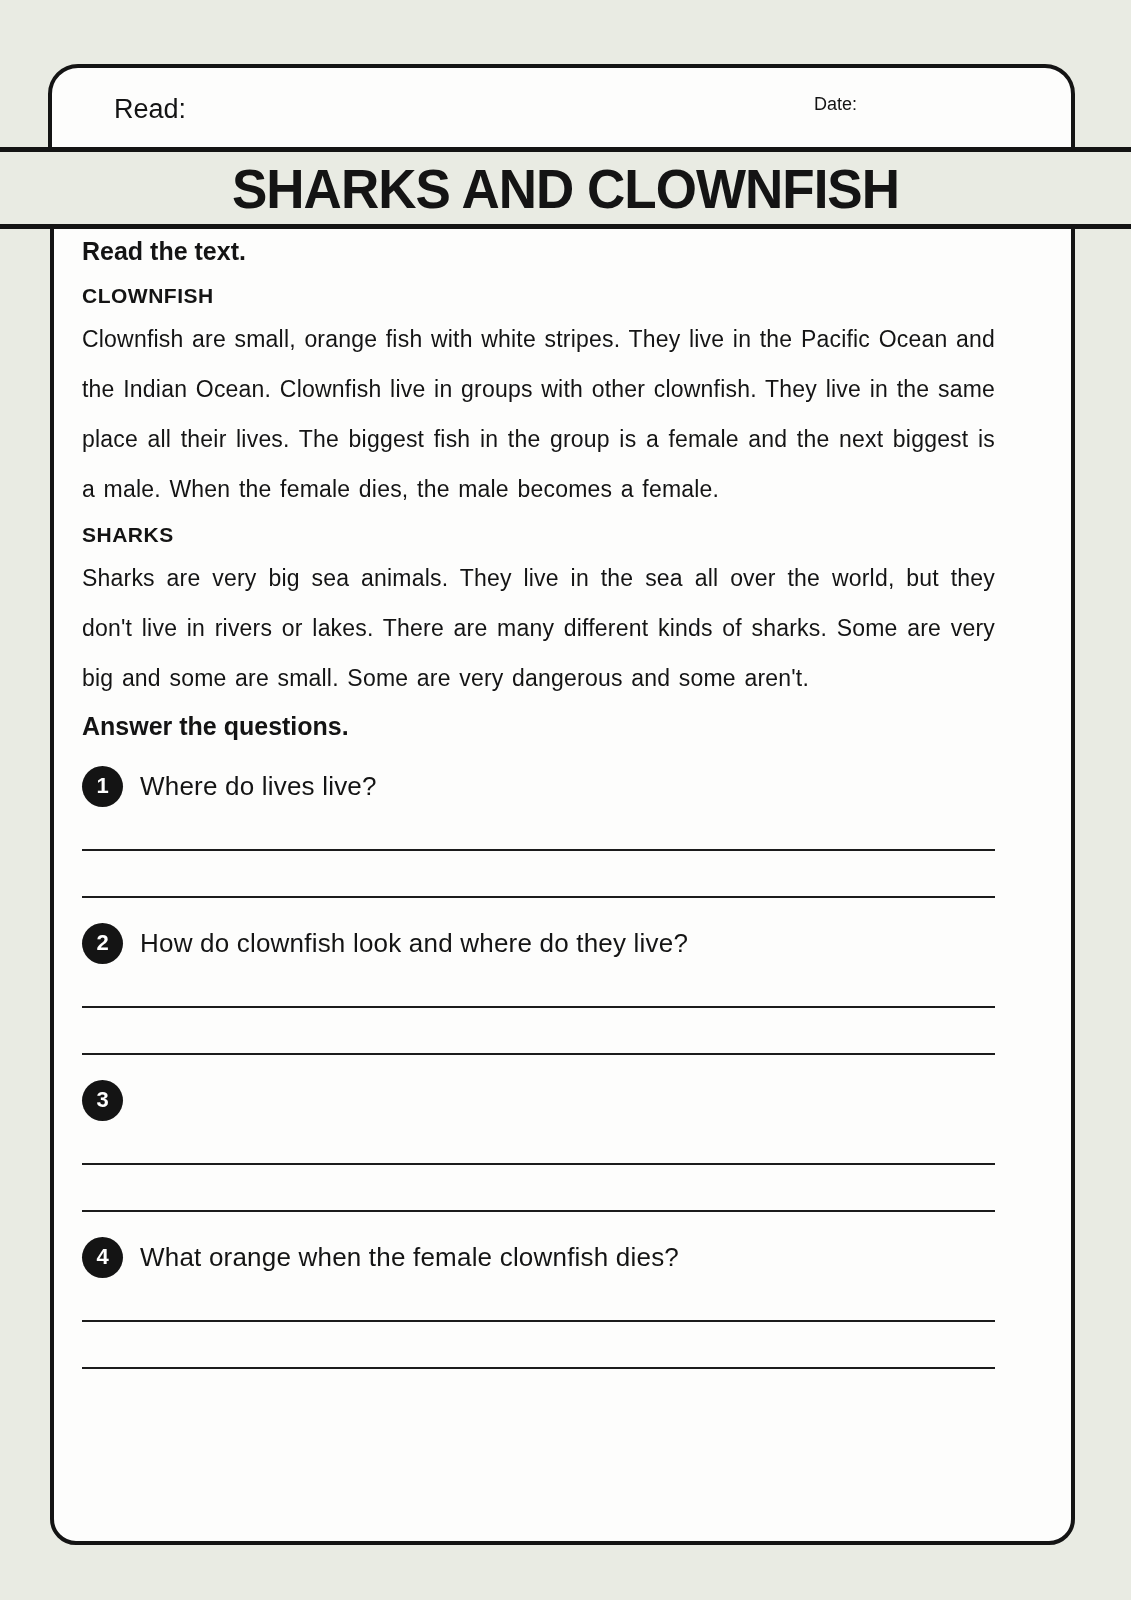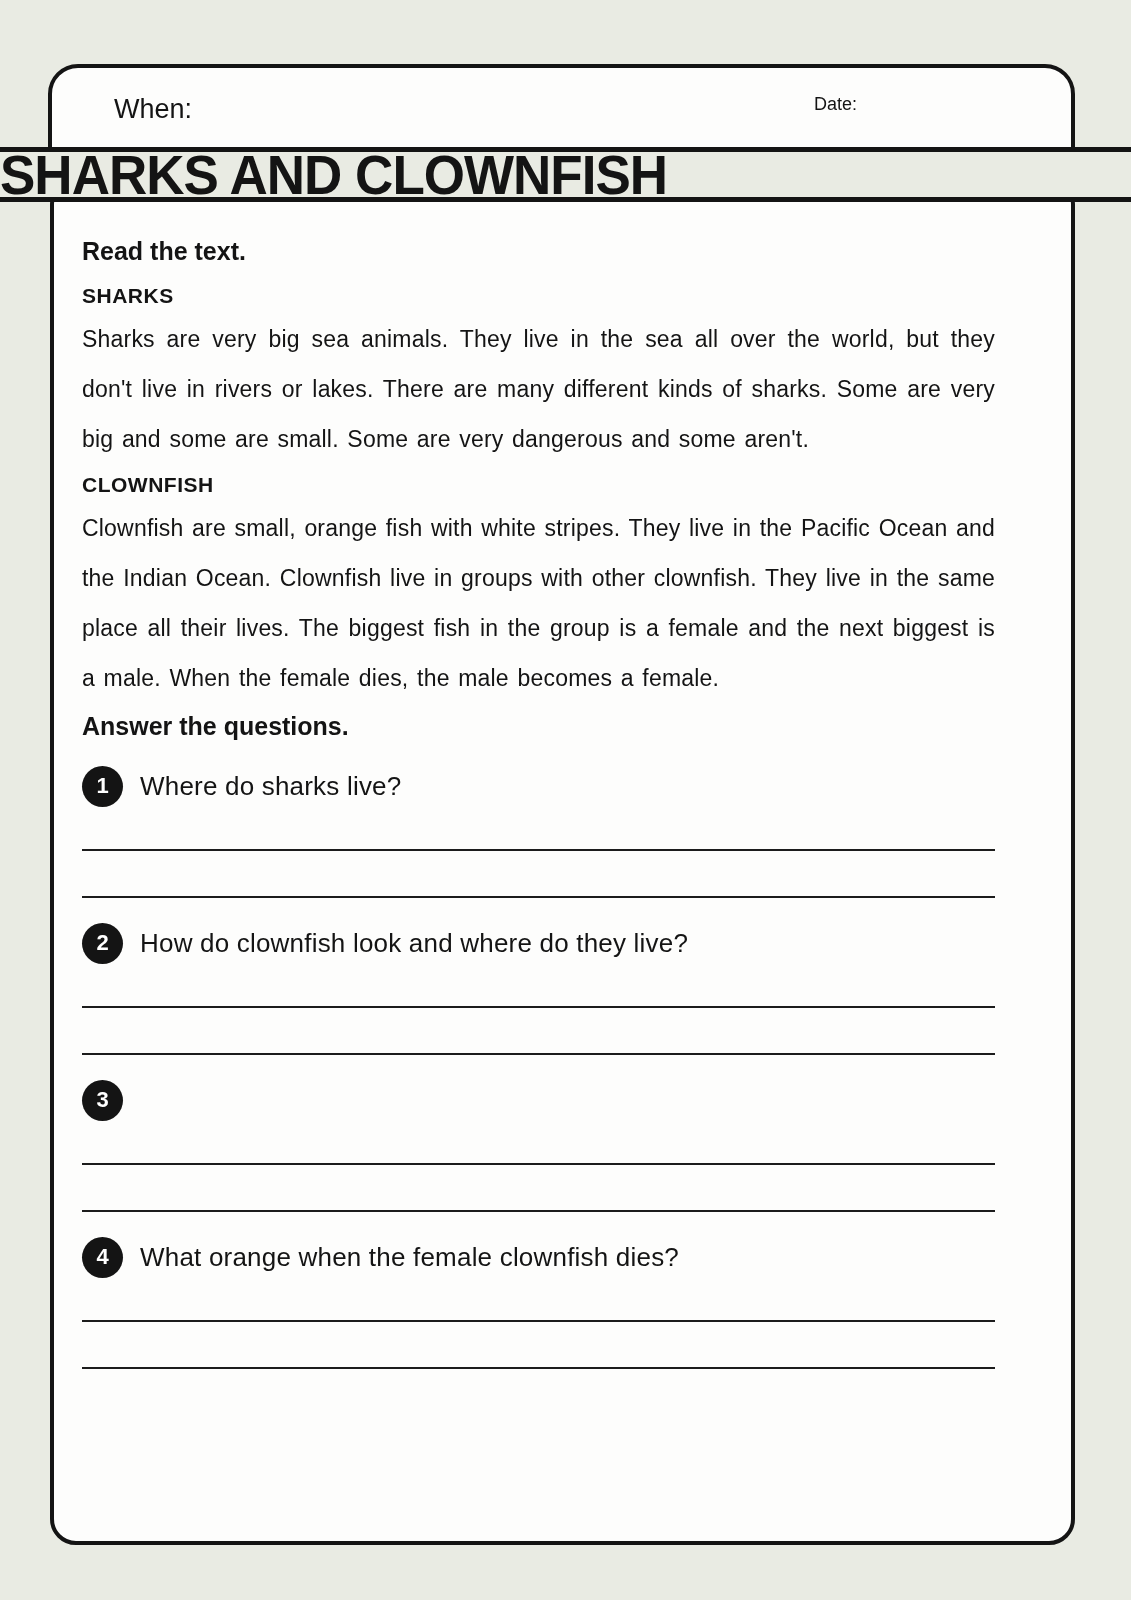--- a/index.html
+++ b/index.html
@@ -30,27 +30,27 @@
   .date-label {
     position: absolute;
     left: 762px; top: 26px;
     font-size: 18px;
   }
 
   
   .title-band {
     position: absolute;
     left: 0; right: 0; top: 147px;
-    height: 55px;
+    height: 82px;
     background: #e9ebe3;
     border-top: 5px solid #141414;
     border-bottom: 5px solid #141414;
     display: flex;
     align-items: center;
-    justify-content: flex-start;
+    justify-content: center;
     z-index: 3;
   }
   .title-band h1 {
     font-size: 53px;
     font-weight: bold;
     letter-spacing: -1px;
     transform: scaleY(1.04);
   }
 
   
@@ -121,50 +121,50 @@
   .answer-line {
     height: 44px;
     border-bottom: 2.5px solid #1c1c1c;
   }
   .answer-line + .answer-line { height: 47px; }
 </style>
 </head>
 <body>
 
 <div class="name-date-box">
-  <span class="name-label">When:</span>
+  <span class="name-label">Read:</span>
   <span class="date-label">Date:</span>
 </div>
 
 <div class="title-band">
   <h1>SHARKS AND CLOWNFISH</h1>
 </div>
 
 <div class="main-box"></div>
 
 <div class="content">
 
   <div class="section-instruction">Read the text.</div>
 
   <div>
-    <div class="passage-heading">SHARKS</div>
-    <p class="passage-text">Sharks are very big sea animals. They live in the sea all over the world, but they don't live in rivers or lakes. There are many different kinds of sharks. Some are very big and some are small. Some are very dangerous and some aren't.</p>
+    <div class="passage-heading">CLOWNFISH</div>
+    <p class="passage-text">Clownfish are small, orange fish with white stripes. They live in the Pacific Ocean and the Indian Ocean. Clownfish live in groups with other clownfish. They live in the same place all their lives. The biggest fish in the group is a female and the next biggest is a male. When the female dies, the male becomes a female.</p>
   </div>
 
   <div>
-    <div class="passage-heading">CLOWNFISH</div>
-    <p class="passage-text">Clownfish are small, orange fish with white stripes. They live in the Pacific Ocean and the Indian Ocean. Clownfish live in groups with other clownfish. They live in the same place all their lives. The biggest fish in the group is a female and the next biggest is a male. When the female dies, the male becomes a female.</p>
+    <div class="passage-heading">SHARKS</div>
+    <p class="passage-text">Sharks are very big sea animals. They live in the sea all over the world, but they don't live in rivers or lakes. There are many different kinds of sharks. Some are very big and some are small. Some are very dangerous and some aren't.</p>
   </div>
 
   <div class="answer-instruction">Answer the questions.</div>
 
   <div class="question-block">
     <div class="q-row">
       <div class="q-badge">1</div>
-      <div class="q-text">Where do sharks live?</div>
+      <div class="q-text">Where do lives live?</div>
     </div>
     <div class="answer-line"></div>
     <div class="answer-line"></div>
   </div>
 
   <div class="question-block">
     <div class="q-row">
       <div class="q-badge">2</div>
       <div class="q-text">How do clownfish look and where do they live?</div>
     </div>

